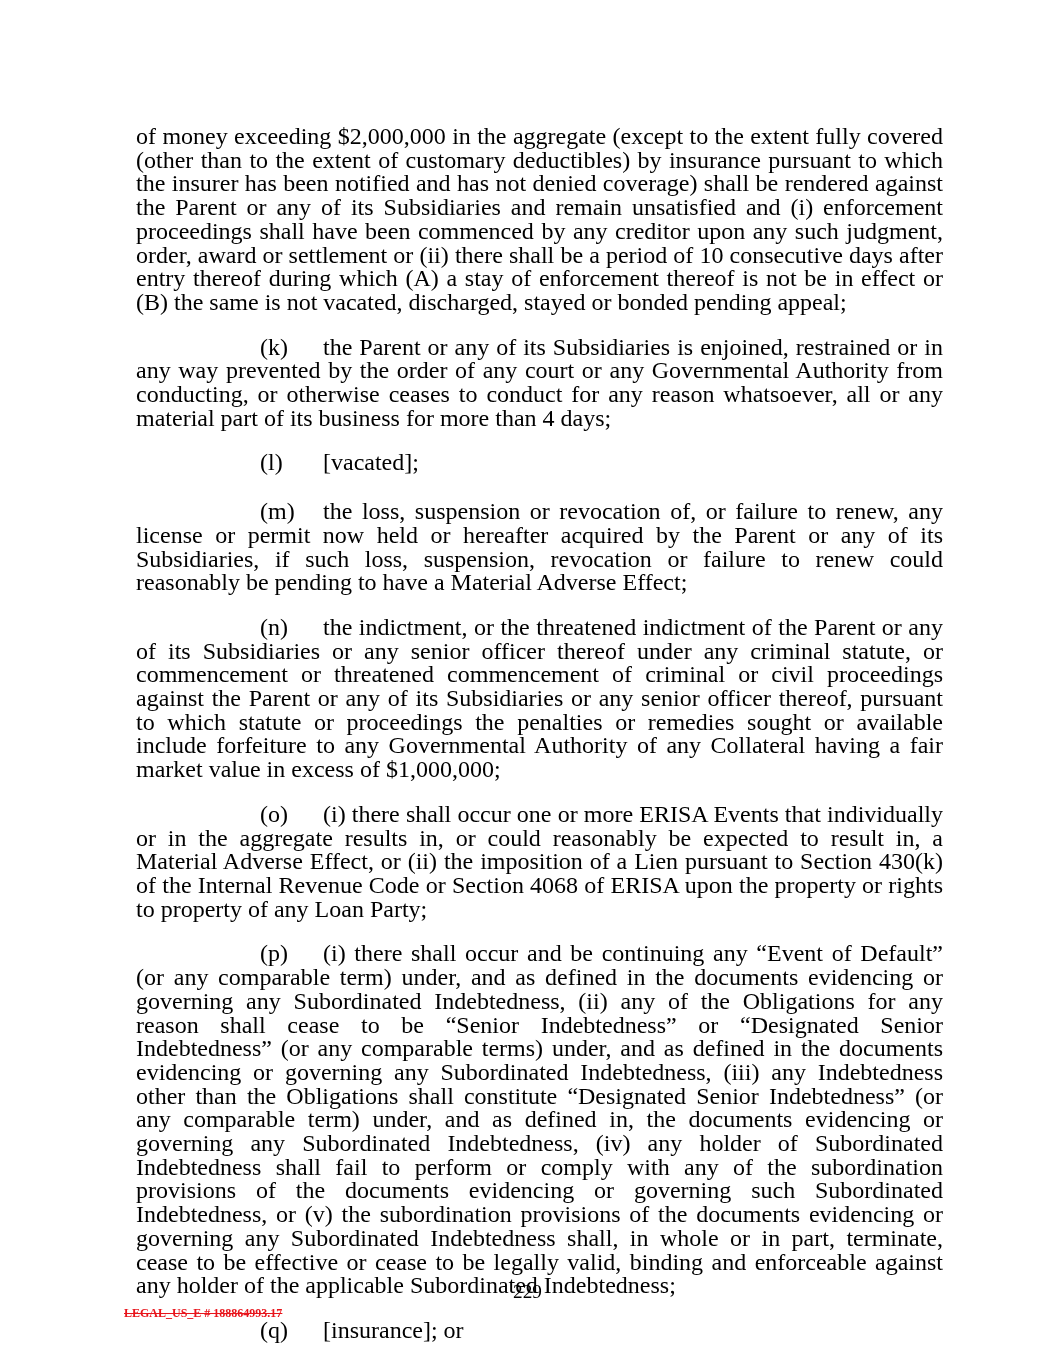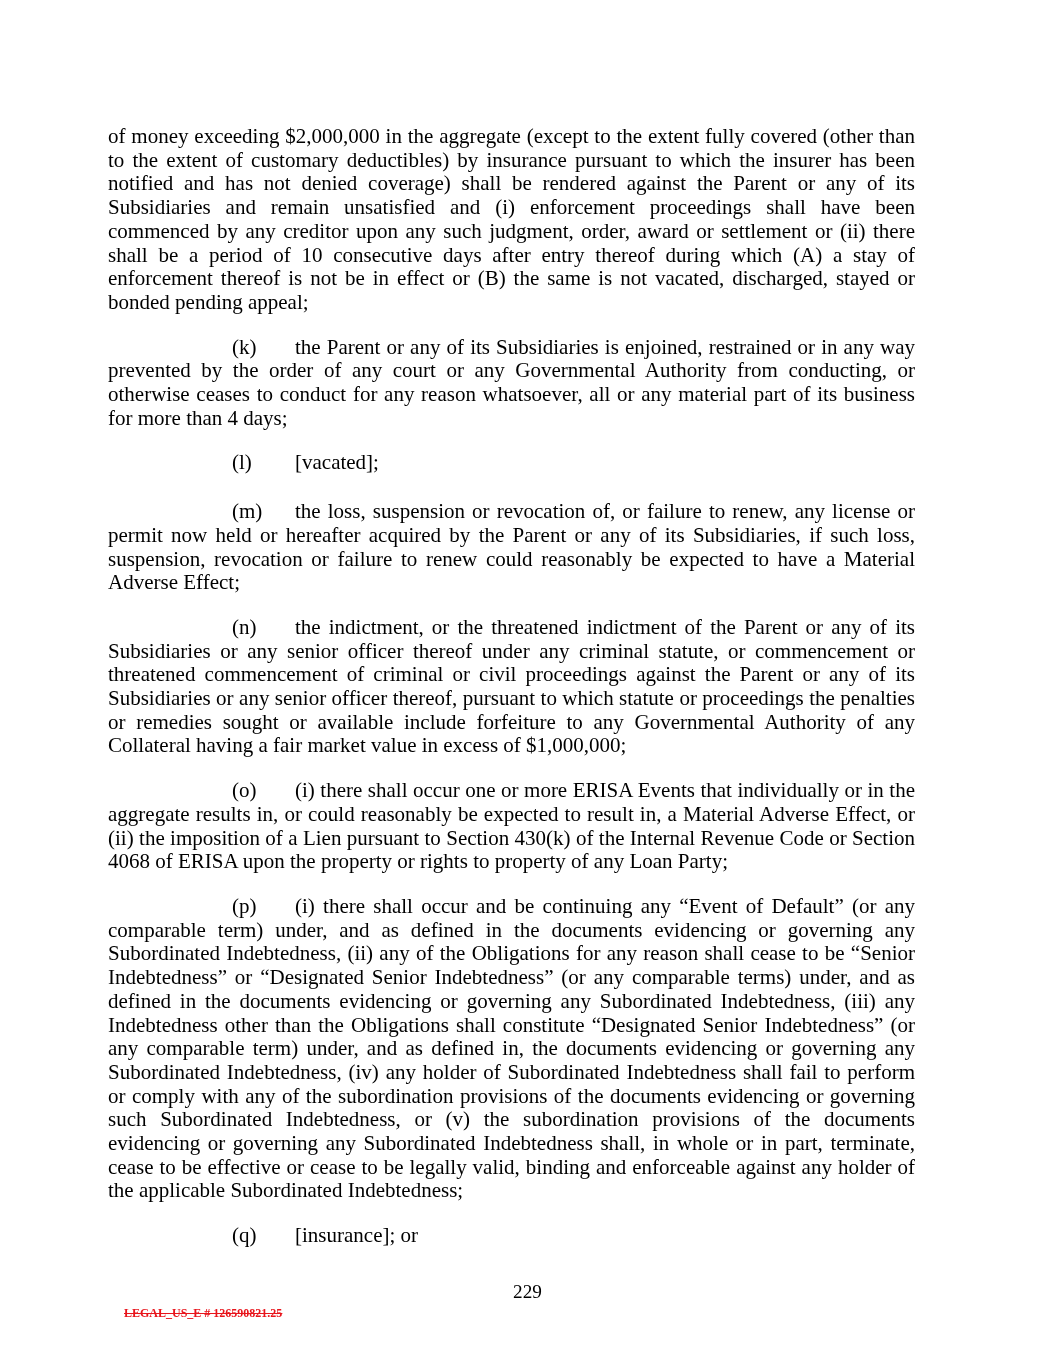--- a/index.html
+++ b/index.html
@@ -10,24 +10,24 @@
   body {
     width: 1055px;
     height: 1365px;
     position: relative;
     overflow: hidden;
     font-family: "Liberation Serif", serif;
     color: #000000;
   }
   .page {
     position: absolute;
-    left: 108px;
+    left: 136px;
     top: 125px;
     width: 807px;
-    font-size: 21px;
+    font-size: 24px;
     line-height: 23.7px;
   }
   .para {
     margin: 0;
     text-align: justify;
   }
   .para.first {
     margin-bottom: 21px;
   }
   .clause {
@@ -69,34 +69,34 @@
 
   <p class="clause">
     <span class="marker">(k)</span><span>the Parent or any of its Subsidiaries is enjoined, restrained or in any way prevented by the order of any court or any Governmental Authority from conducting, or otherwise ceases to conduct for any reason whatsoever, all or any material part of its business for more than 4 days;</span>
   </p>
 
   <p class="clause short">
     <span class="marker">(l)</span><span>[vacated];</span>
   </p>
 
   <p class="clause">
-    <span class="marker">(m)</span><span>the loss, suspension or revocation of, or failure to renew, any license or permit now held or hereafter acquired by the Parent or any of its Subsidiaries, if such loss, suspension, revocation or failure to renew could reasonably be expected to have a Material Adverse Effect;</span>
+    <span class="marker">(m)</span><span>the loss, suspension or revocation of, or failure to renew, any license or permit now held or hereafter acquired by the Parent or any of its Subsidiaries, if such loss, suspension, revocation or failure to renew could reasonably be pending to have a Material Adverse Effect;</span>
   </p>
 
   <p class="clause">
     <span class="marker">(n)</span><span>the indictment, or the threatened indictment of the Parent or any of its Subsidiaries or any senior officer thereof under any criminal statute, or commencement or threatened commencement of criminal or civil proceedings against the Parent or any of its Subsidiaries or any senior officer thereof, pursuant to which statute or proceedings the penalties or remedies sought or available include forfeiture to any Governmental Authority of any Collateral having a fair market value in excess of $1,000,000;</span>
   </p>
 
   <p class="clause">
     <span class="marker">(o)</span><span>(i) there shall occur one or more ERISA Events that individually or in the aggregate results in, or could reasonably be expected to result in, a Material Adverse Effect, or (ii) the imposition of a Lien pursuant to Section 430(k) of the Internal Revenue Code or Section 4068 of ERISA upon the property or rights to property of any Loan Party;</span>
   </p>
 
   <p class="clause">
     <span class="marker">(p)</span><span>(i)  there shall occur and be continuing any “Event of Default” (or any comparable term) under, and as defined in the documents evidencing or governing any Subordinated Indebtedness, (ii) any of the Obligations for any reason shall cease to be “Senior Indebtedness” or “Designated Senior Indebtedness” (or any comparable terms) under, and as defined in the documents evidencing or governing any Subordinated Indebtedness, (iii) any Indebtedness other than the Obligations shall constitute “Designated Senior Indebtedness” (or any comparable term) under, and as defined in, the documents evidencing or governing any Subordinated Indebtedness, (iv) any holder of Subordinated Indebtedness shall fail to perform or comply with any of the subordination provisions of the documents evidencing or governing such Subordinated Indebtedness, or (v) the subordination provisions of the documents evidencing or governing any Subordinated Indebtedness shall, in whole or in part, terminate, cease to be effective or cease to be legally valid, binding and enforceable against any holder of the applicable Subordinated Indebtedness;</span>
   </p>
 
   <p class="clause">
     <span class="marker">(q)</span><span>[insurance]; or</span>
   </p>
 </div>
 
 <div class="page-number">229</div>
-<div class="doc-id" style="color: rgb(232, 20, 27);">LEGAL_US_E # 126590821.25</div>
+<div class="doc-id" style="color: rgb(232, 20, 27);">LEGAL_US_E # 188864993.17</div>
 
 </body></html>

